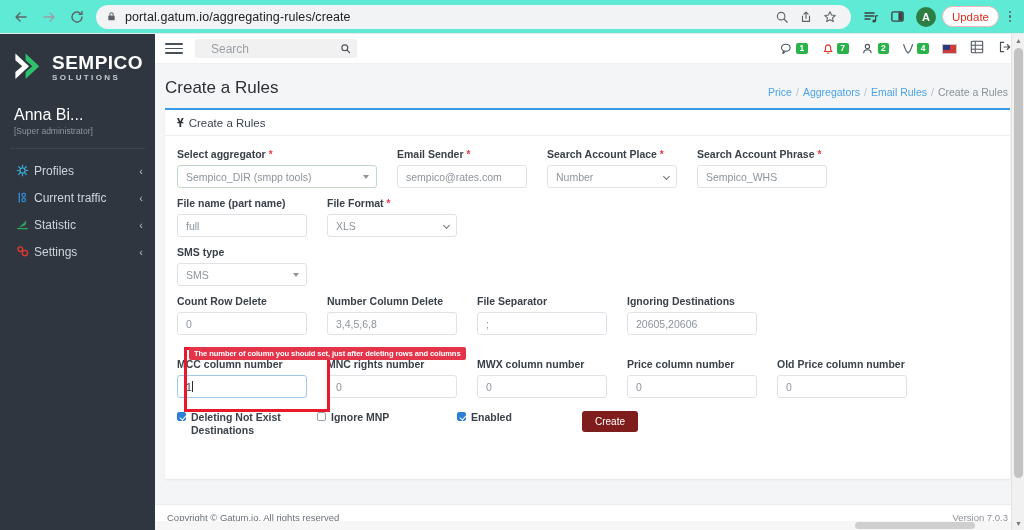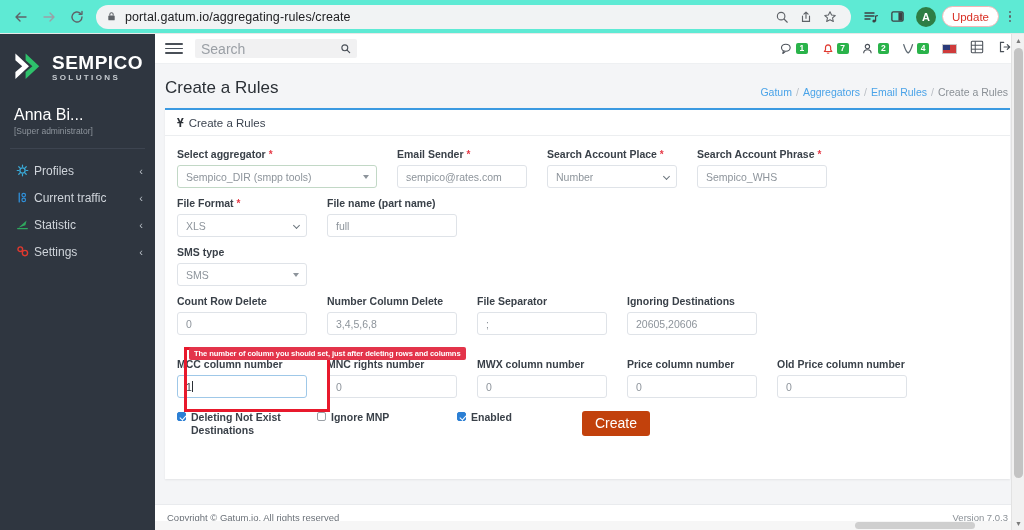--- a/index.html
+++ b/index.html
@@ -102,21 +102,21 @@
   .topbar {
     height: 30px; background: #ffffff; display: flex; align-items: center;
     padding: 0 8px 0 10px; border-bottom: 1px solid #eef0f2;
   }
   .hamburger { width: 18px; margin-right: 12px; display: flex; flex-direction: column; gap: 3px; }
   .hamburger i { display: block; height: 1.6px; background: #4a5058; border-radius: 1px; }
   .topsearch {
     width: 162px; height: 19px; background: #f1f1f2; border-radius: 2px;
     display: flex; align-items: center; padding: 0 6px;
   }
-  .topsearch span { font-size: 14px; color: #9a9fa5; flex: 1; }
+  .topsearch span { font-size: 12px; color: #9a9fa5; flex: 1; margin-left: 10px; }
   .top-right { margin-left: auto; display: flex; align-items: center; gap: 13px; padding-right: 4px; }
   .badged { position: relative; display: flex; align-items: center; }
   .badge {
     background: #2ab34a; color: #fff; font-size: 8.5px; font-weight: bold;
     border-radius: 2px; padding: 1px 3.5px; margin-left: 1px; line-height: 1.1;
   }
   .flag {
     width: 15px; height: 10px; background: #cf3b3b; position: relative; overflow: hidden; border: 1px solid #c8c8c8;
   }
   .flag::before { content:''; position:absolute; left:0; top:0; width:7px; height:5px; background:#2b3a7a; }
@@ -193,21 +193,21 @@
     margin: 1px 5px 0 0; flex: none; position: relative;
   }
   .cb.on { background: #2b7fd4; border-color: #2b7fd4; }
   .cb.on::after {
     content: ''; position: absolute; left: 2.5px; top: 0.5px;
     width: 2.5px; height: 5px; border-right: 1.5px solid #fff; border-bottom: 1.5px solid #fff;
     transform: rotate(42deg);
   }
   .cb-label { line-height: 1.25; }
   .create-btn {
-    background: #c2410c; color: #ffffff; font-size: 14px; border-radius: 3px;
+    background: #7f1d1d; color: #ffffff; font-size: 10px; border-radius: 3px;
     padding: 5px 13px; border: none; line-height: 1.1;
   }
 
   .footer {
     position: absolute; left: 155px; bottom: 0; right: 0; height: 26px;
     background: #ffffff; border-top: 1px solid #e9ebee;
     display: flex; align-items: center; padding: 0 16px 0 12px;
     font-size: 9.5px; color: #6b7178;
   }
   .footer .ver { margin-left: auto; font-weight: bold; color: #55595f; }
@@ -427,21 +427,21 @@
               <path d="M8 2.5H4.2v11H8" fill="none" stroke="#4a5058" stroke-width="1.4" stroke-linecap="round"></path>
               <path d="M8.5 8h6.5M12.3 5.2L15.2 8l-2.9 2.8" fill="none" stroke="#4a5058" stroke-width="1.4" stroke-linecap="round" stroke-linejoin="round"></path>
             </svg>
         </div>
       </div>
     </div>
 
     <div class="page-head">
       <div class="page-title">Create a Rules</div>
       <div class="crumbs">
-        <a>Gatum</a>
+        <a>Price</a>
         <span class="sep">/</span>
         <a>Aggregators</a>
         <span class="sep">/</span>
         <a>Email Rules</a>
         <span class="sep">/</span>
         <span class="cur">Create a Rules</span>
       </div>
     </div>
 
     <div class="card">
@@ -476,30 +476,30 @@
           <div class="fg" style="width:130px">
             <div class="flabel"><span>Search Account Phrase</span> <span class="req">*</span></div>
             <div class="fctl">
               <span class="val">Sempico_WHS</span>
             </div>
           </div>
         </div>
 
         <div class="frow">
           <div class="fg" style="width:130px">
+            <div class="flabel">File name (part name)</div>
+            <div class="fctl">
+              <span class="val">full</span>
+            </div>
+          </div>
+          <div class="fg" style="width:130px">
             <div class="flabel"><span>File Format</span> <span class="req">*</span></div>
             <div class="fctl sel">
               <span class="val">XLS</span>
               <span class="caret2"></span>
-            </div>
-          </div>
-          <div class="fg" style="width:130px">
-            <div class="flabel">File name (part name)</div>
-            <div class="fctl">
-              <span class="val">full</span>
             </div>
           </div>
         </div>
 
         <div class="frow">
           <div class="fg" style="width:130px">
             <div class="flabel">SMS type</div>
             <div class="fctl sel">
               <span class="val">SMS</span>
               <span class="caret"></span>

